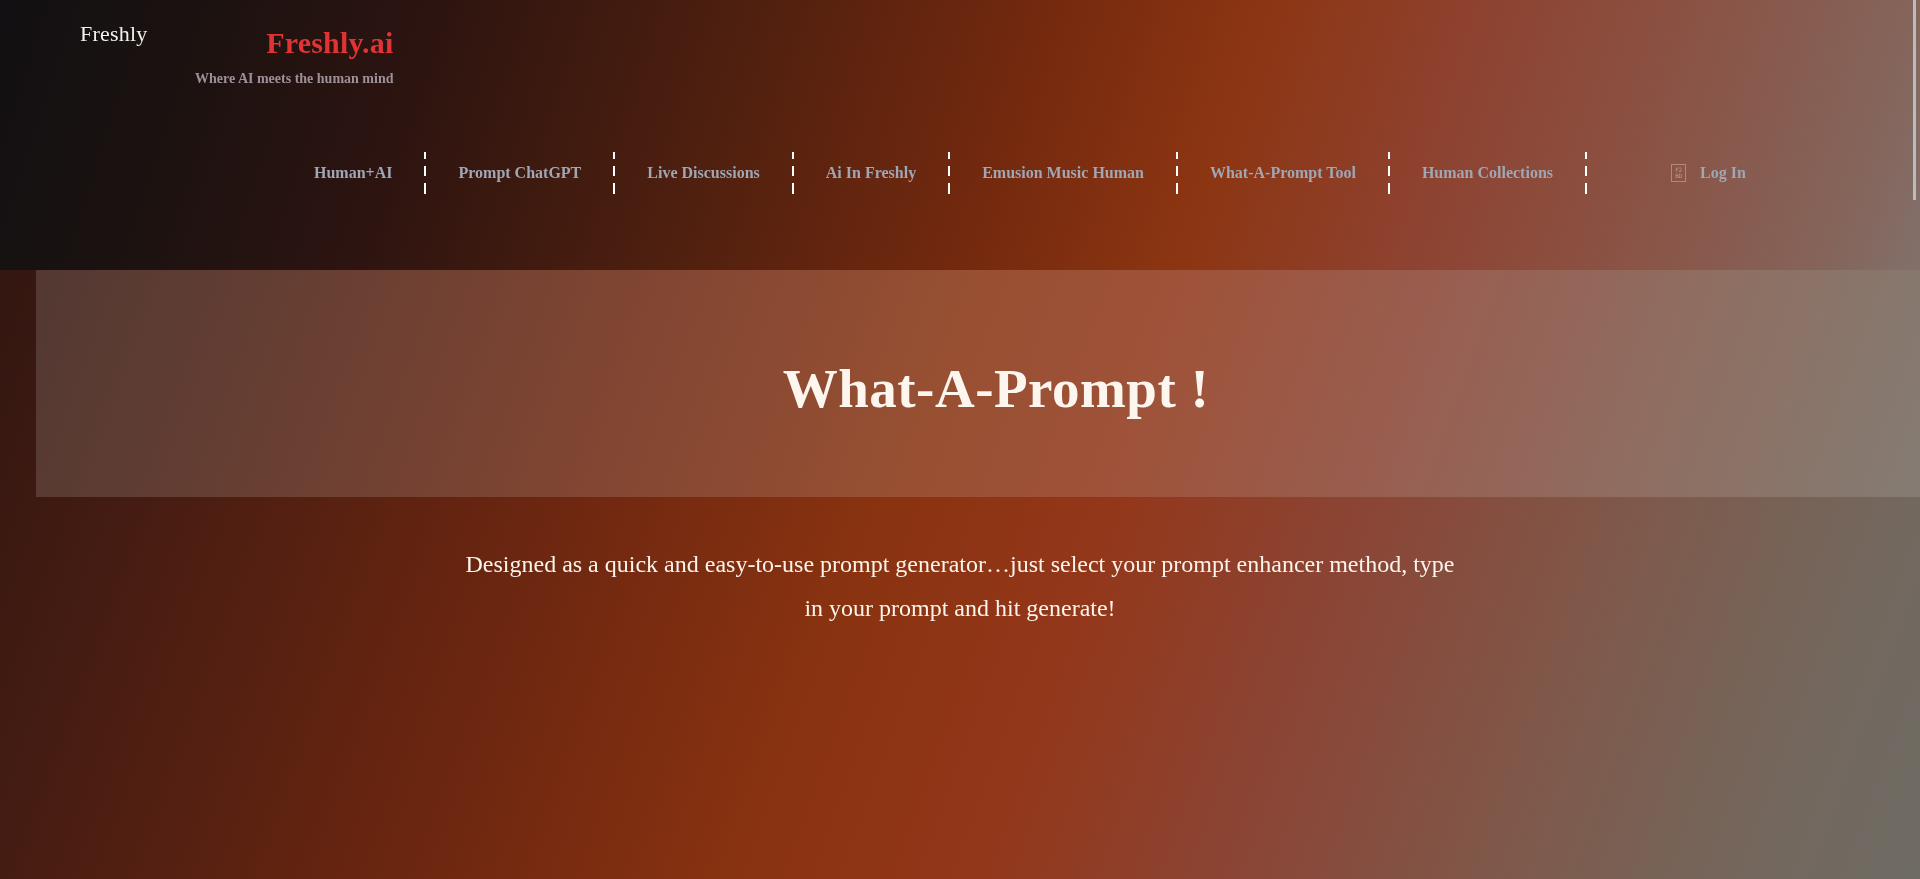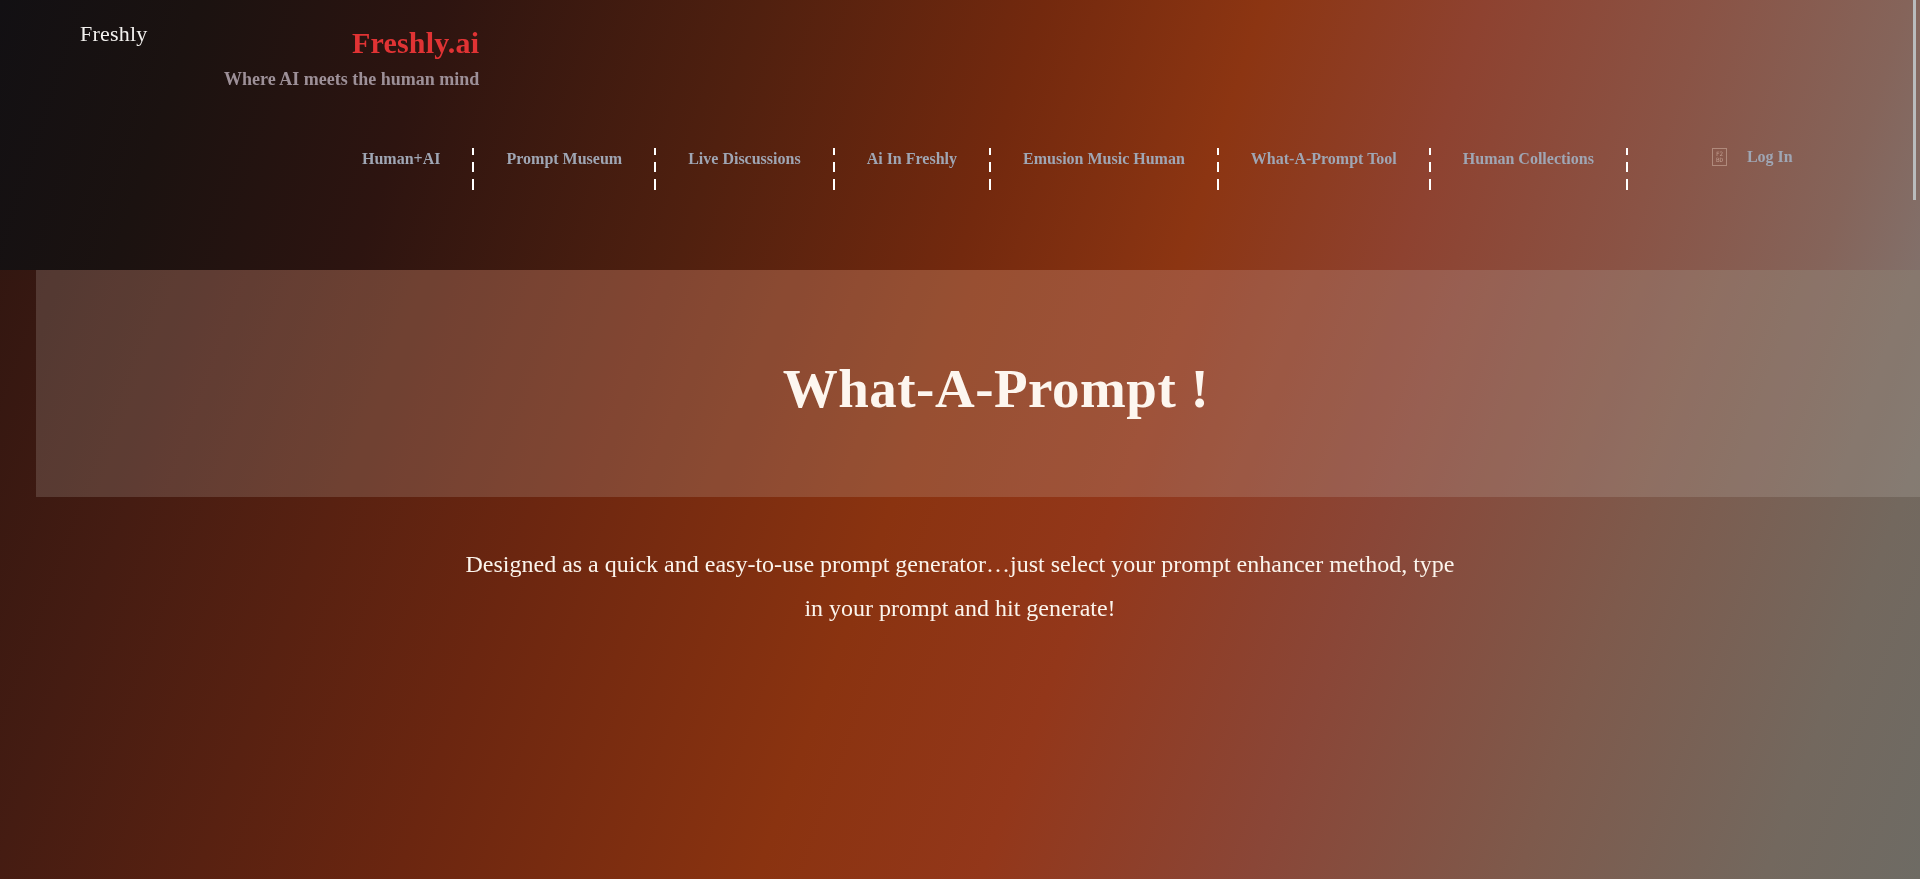--- a/index.html
+++ b/index.html
@@ -83,36 +83,34 @@
     line-height: 34px;
     color: #e03334;
     letter-spacing: .2px;
     white-space: nowrap;
   }
 
   .brand-tagline {
     margin-top: 10px;
     font-family: "Liberation Serif", "DejaVu Serif", serif;
     font-weight: bold;
-    font-size: 18px;
+    font-size: 14px;
     line-height: 18px;
     color: #9d9098;
     white-space: nowrap;
-    margin-left: 29px;
   }
 
   
   .main-nav {
     position: absolute;
     left: 310px;
     top: 148px;
     height: 50px;
     display: flex;
-    align-items: flex-start;
-    margin-left: 48px;
+    align-items: center;
   }
 
   .nav-item {
     font-family: "Liberation Serif", "DejaVu Serif", serif;
     font-weight: bold;
     font-size: 16px;
     line-height: 22px;
     color: #9fa6b4;
     white-space: nowrap;
     text-decoration: none;
@@ -130,21 +128,21 @@
         rgba(255,255,255,0) 7px, rgba(255,255,255,0) 14px,
         #ffffff 14px, #ffffff 24px,
         rgba(255,255,255,0) 24px, rgba(255,255,255,0) 31px,
         #ffffff 31px, #ffffff 42px);
   }
   .nav-divider.wide-right { margin-right: 40px; }
 
   .login-group {
     display: flex;
     align-items: center;
-    gap: 20px;
+    gap: 14px;
     margin-left: 44px;
     cursor: pointer;
   }
 
   
   .tofu-icon {
     width: 15px;
     height: 18px;
     border: 1px solid #b08a7c;
     display: flex;
@@ -246,21 +244,21 @@
       <div class="brand-name">Freshly.ai</div>
       <div class="brand-tagline">Where AI meets the human mind</div>
     </div>
 
     <nav class="main-nav">
 
       <a class="nav-item" href="#">Human+AI</a>
 
       <div class="nav-divider"></div>
 
-      <a class="nav-item" href="#">Prompt Museum</a>
+      <a class="nav-item" href="#">Prompt ChatGPT</a>
 
       <div class="nav-divider"></div>
 
       <a class="nav-item" href="#">Live Discussions</a>
 
       <div class="nav-divider"></div>
 
       <a class="nav-item" href="#">Ai In Freshly</a>
 
       <div class="nav-divider"></div>

